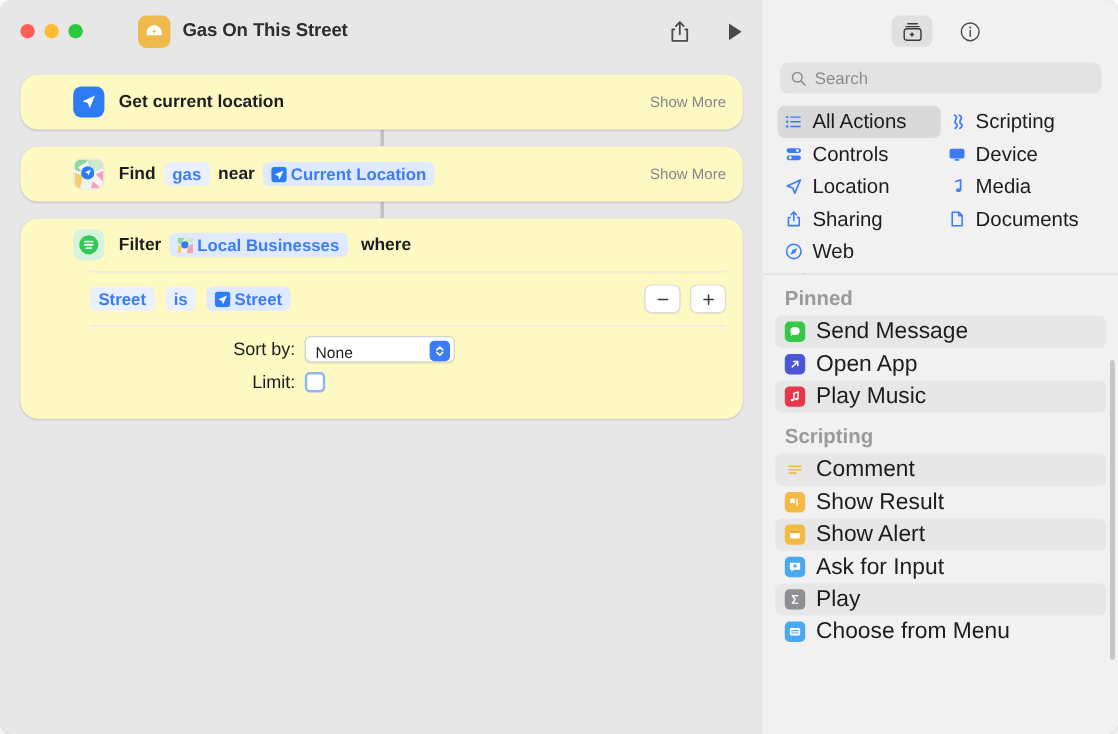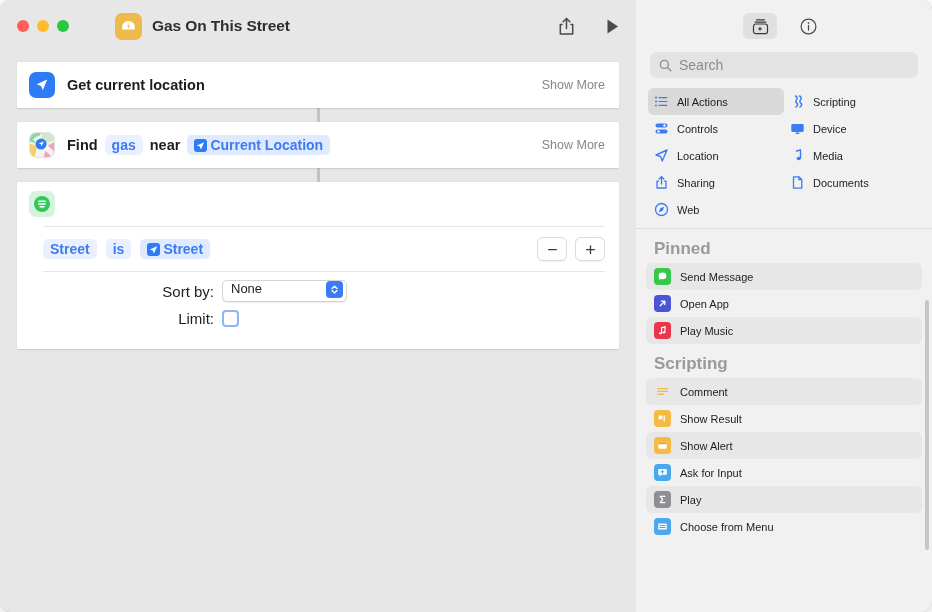--- a/index.html
+++ b/index.html
@@ -42,23 +42,24 @@
     color: #2e2e2e; letter-spacing: -0.1px;
   }
   .tb-right {
     position: absolute; right: 12px; top: 0; height: 52px;
     display: flex; align-items: center; gap: 22px;
   }
   .tb-btn { width: 24px; height: 24px; display: flex; align-items: center; justify-content: center; }
 
   .canvas { padding: 10px 17px 0 17px; }
   .card {
-    background: #ffffff; border-radius: 1px;
+    background: #fef9c3; border-radius: 15px;
     box-shadow: 0 0.5px 1.5px rgba(0,0,0,0.13);
     position: relative;
+    padding-left: 32px;
   }
   .card-row {
     display: flex; align-items: center;
     height: 46px; padding: 0 14px 0 12px;
   }
   .act-icon {
     width: 26px; height: 26px; border-radius: 7px; flex: none;
     display: flex; align-items: center; justify-content: center;
   }
   .act-text {
@@ -99,21 +100,21 @@
     box-shadow: 0 0.5px 1px rgba(0,0,0,0.06);
   }
   .opt-rows { padding: 8px 0 14px 0; }
   .opt-row { display: flex; align-items: center; margin-bottom: 8px; }
   .opt-label {
     width: 205px; text-align: right; font-size: 15px; color: #1d1d1f;
     padding-right: 8px;
   }
   .select {
     width: 125px; height: 22px; background: #fff; border: 1px solid #d4d4d4;
-    border-radius: 5px; display: flex; align-items: flex-start;
+    border-radius: 5px; display: flex; align-items: flex-end;
     padding: 0 3px 0 8px; font-size: 13px; color: #1d1d1f;
     box-shadow: 0 0.5px 1px rgba(0,0,0,0.07);
   }
   .stepper {
     margin-left: auto; width: 17px; height: 17px; border-radius: 4px;
     background: #3b7cf5; display: flex; align-items: center; justify-content: center;
   }
   .checkbox {
     width: 17px; height: 17px; border-radius: 4px;
     border: 2px solid #8fb4f7; background: #fff;
@@ -138,34 +139,34 @@
   }
   .search-ph { font-size: 14px; color: #8c8c8c; }
 
   .cat-pane { height: 140px; overflow: hidden; position: relative; }
   .cat-grid { display: flex; flex-wrap: wrap; padding: 0 12px; }
   .cat {
     width: 50%; height: 27px; display: flex; align-items: center; gap: 8px;
     padding-left: 6px; border-radius: 6px;
   }
   .cat.sel { background: #d9d9d9; }
-  .cat-label { font-size: 11px; color: #1d1d1f; white-space: nowrap; }
+  .cat-label { font-size: 17px; color: #1d1d1f; white-space: nowrap; }
   .sec-head {
     font-size: 11.5px; color: #9a9a9a; font-weight: bold;
     padding: 4px 0 3px 18px;
   }
   .cat-divider { height: 1px; background: #dcdcdc; }
 
   .list { flex: 1; overflow: hidden; }
   .item {
     height: 27px; display: flex; align-items: center; gap: 9px;
     margin: 0 10px; padding-left: 8px; border-radius: 6px;
   }
   .item.alt { background: #e7e7e7; }
-  .item-label { font-size: 11px; color: #1d1d1f; }
+  .item-label { font-size: 19px; color: #1d1d1f; }
   .it-icon { width: 17px; height: 17px; border-radius: 4px; flex: none;
     display: flex; align-items: center; justify-content: center; }
   .sec-label { font-size: 17px; color: #9a9a9a; font-weight: bold; padding: 10px 0 4px 18px; }
   .vscroll {
     position: absolute; right: 3px; top: 300px; width: 4px; height: 250px;
     background: #c6c6c6; border-radius: 2px;
   }
   .shadow-ovl {
     position: absolute; inset: 0; pointer-events: none; border-radius: 11px;
     box-shadow: 0 0 0 0.5px rgba(0,0,0,0.10), 0 6px 22px rgba(0,0,0,0.14);
@@ -264,20 +265,37 @@
       <div class="card">
         <div class="filter-head">
           <div class="act-icon" style="background:#d6f4dd">
             <svg width="20" height="20" viewBox="0 0 20 20">
               <circle cx="10" cy="10" r="8" fill="#34c759"></circle>
               <rect x="6" y="6.6" width="8" height="1.5" rx="0.75" fill="#fff"></rect>
               <rect x="6" y="9.3" width="8" height="1.5" rx="0.75" fill="#fff"></rect>
               <rect x="7.3" y="12" width="5.4" height="1.5" rx="0.75" fill="#fff"></rect>
             </svg>
           </div>
+          <div class="act-text">
+            <span class="kw">Filter</span>
+            <span class="tok var">
+              <span style="display:inline-flex">
+                <svg width="13" height="13" viewBox="0 0 13 13">
+                  <rect width="13" height="13" rx="3" fill="#f2f2f2"></rect>
+                  <path d="M0 0 L6 0 L2.5 5.5 L0 4.5 Z" fill="#8fd6a0"></path>
+                  <path d="M6 0 L13 0 L13 4 L7 6 Z" fill="#cfe8c9"></path>
+                  <path d="M0 6 L4 7 L2.5 13 L0 13 Z" fill="#f5d06a"></path>
+                  <path d="M9 7 L13 5 L13 13 L7.5 13 Z" fill="#f0a3b8"></path>
+                  <circle cx="6" cy="6" r="3" fill="#2d7cf6"></circle>
+                </svg>
+              </span>
+              <span>Local Businesses</span>
+            </span>
+            <span class="kw" style="margin-left:4px">where</span>
+          </div>
         </div>
 
         <div class="hr"></div>
 
         <div class="cond-row">
           <span class="tok plain">Street</span>
           <span class="tok plain">is</span>
           <span class="tok var">
             <span style="display:inline-flex">
               <svg width="13" height="13" viewBox="0 0 13 13">

